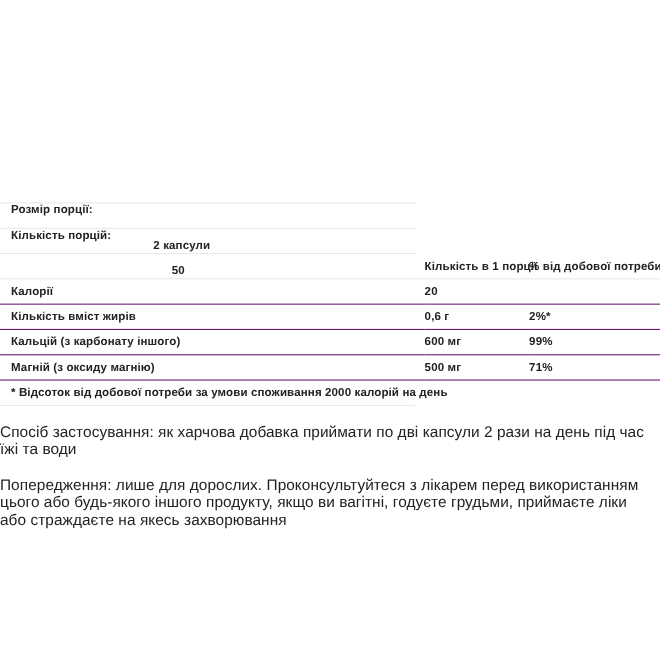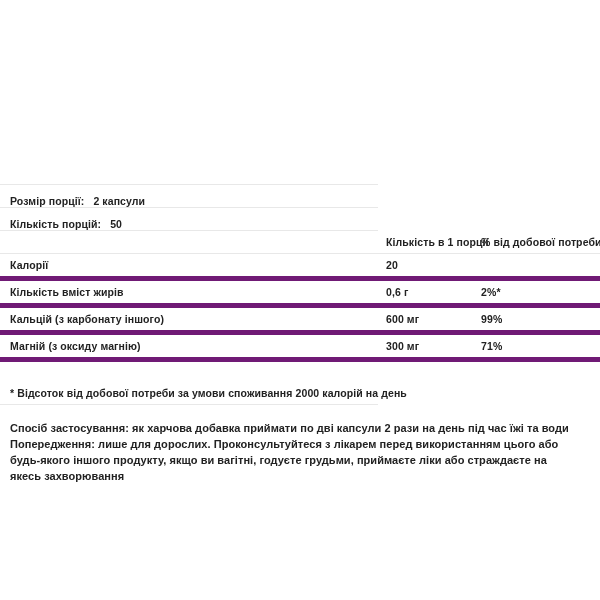--- a/index.html
+++ b/index.html
@@ -24,36 +24,38 @@
   .rule-short {
     height: 1px;
     background: #e8e8e8;
     width: 378px;
   }
 
   
   .serving-row {
     height: 22px;
     display: flex;
-    align-items: flex-end;
+    align-items: flex-start;
     padding-left: 10px;
     box-sizing: border-box;
+    gap: 46px;
   }
   .serving-label {
     font-size: 10.5px;
     font-weight: bold;
     letter-spacing: 0.1px;
     white-space: nowrap;
   }
   .serving-value {
     font-size: 10.5px;
     font-weight: bold;
     letter-spacing: 0.1px;
     margin-left: 9px;
     white-space: nowrap;
+    margin-top: 32px;
   }
 
   
   .nf-table {
     width: 100%;
     border-collapse: collapse;
     table-layout: fixed;
   }
   .nf-table th,
   .nf-table td {
@@ -71,50 +73,50 @@
   .col-amount { width: 95px; }
   .col-dv     { width: 119px; margin-top: 48px; }
 
   .nf-table thead th {
     height: 22px;
   }
   .nf-table thead tr {
     border-bottom: 1px solid #e8e8e8;
   }
   .nf-table tbody tr {
-    border-bottom: 5px solid #701a75;
+    border-bottom: 1px solid #701a75;
   }
 
   
   .footnote {
     height: 22px;
     display: flex;
     align-items: center;
     padding-left: 10px;
     box-sizing: border-box;
     font-size: 10.5px;
     font-weight: bold;
     letter-spacing: 0.1px;
     white-space: nowrap;
-    margin-top: 20px;
   }
 
   .para {
-    padding: 0 10px;
+    padding: 0 0;
     box-sizing: border-box;
-    font-size: 11px;
-    font-weight: bold;
+    font-size: 14px;
+    font-weight: normal;
     letter-spacing: 0.05px;
     line-height: 16px;
     color: #222222;
   }
   .para-usage {
     margin-top: 15px;
   }
   .para-warning {
+    margin-top: 16px;
     width: 590px;
   }
 </style>
 </head>
 <body>
 
 <div class="label-panel">
 
   <div class="rule-short"></div>
 
@@ -151,21 +153,21 @@
         <td class="col-amount">0,6 г</td>
         <td class="col-dv">2%*</td>
       </tr>
       <tr>
         <td class="col-name">Кальцій (з карбонату іншого)</td>
         <td class="col-amount">600 мг</td>
         <td class="col-dv">99%</td>
       </tr>
       <tr>
         <td class="col-name">Магній (з оксиду магнію)</td>
-        <td class="col-amount">300 мг</td>
+        <td class="col-amount">500 мг</td>
         <td class="col-dv">71%</td>
       </tr>
     </tbody>
   </table>
 
   <div class="footnote">* Відсоток від добової потреби за умови споживання 2000 калорій на день</div>
 
   <div class="rule-short"></div>
 
   <div class="para para-usage">Спосіб застосування: як харчова добавка приймати по дві капсули 2 рази на день під час їжі та води</div>

